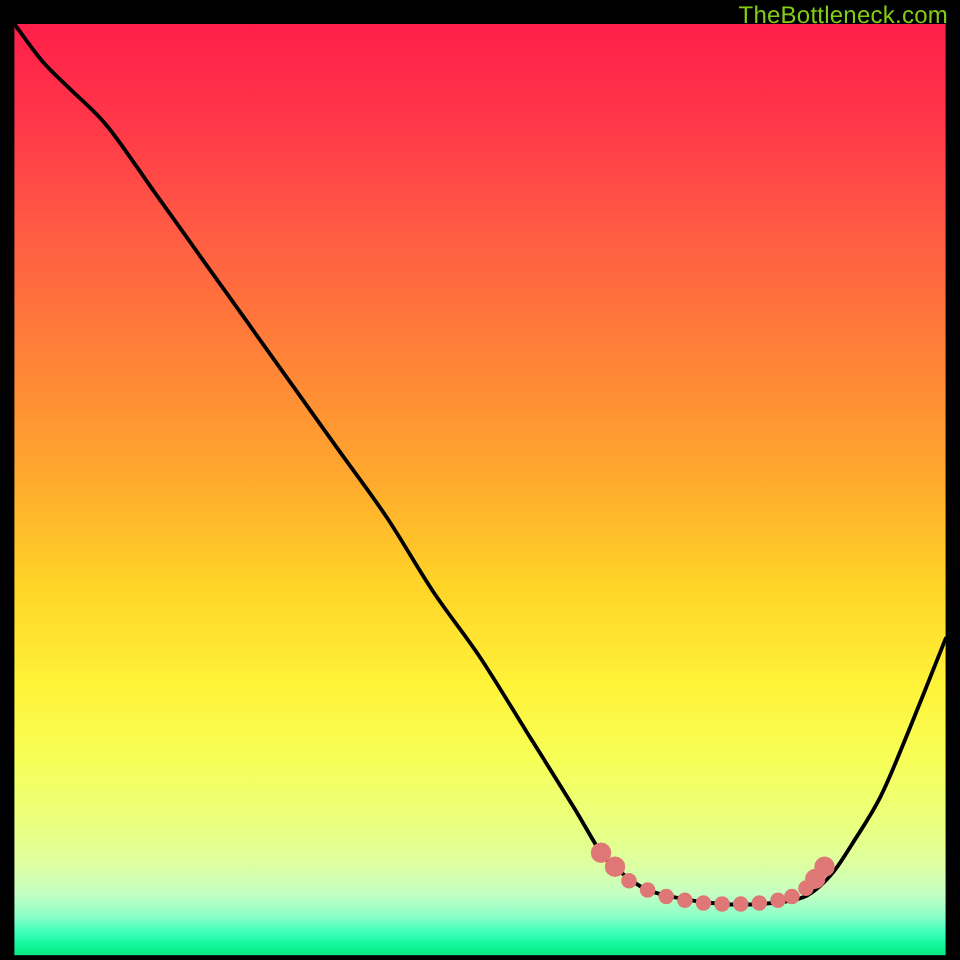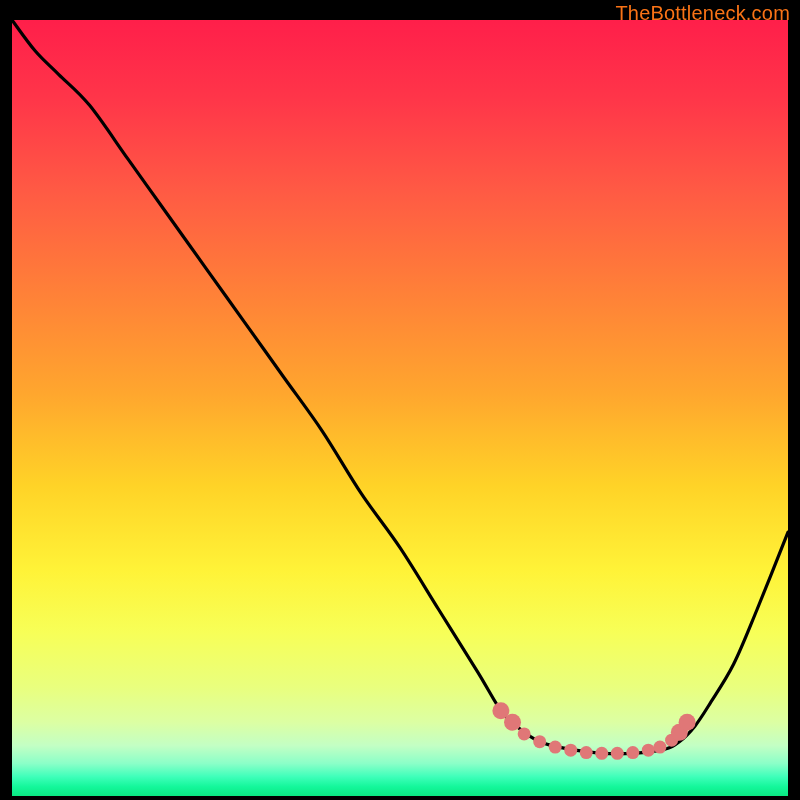--- a/index.html
+++ b/index.html
@@ -29,21 +29,21 @@
     position: absolute;
     left: 0; top: 0;
     width: 100%;
     height: 100%;
     overflow: visible;
   }
   .watermark {
     position: absolute;
     top: 2px;
     right: 10px;
-    color: #f97316;
+    color: #84cc16;
     font-size: 20px;
     font-weight: 500;
     letter-spacing: 0.2px;
   }
 </style>
 </head>
 <body>
 
 <div class="stage">
 

